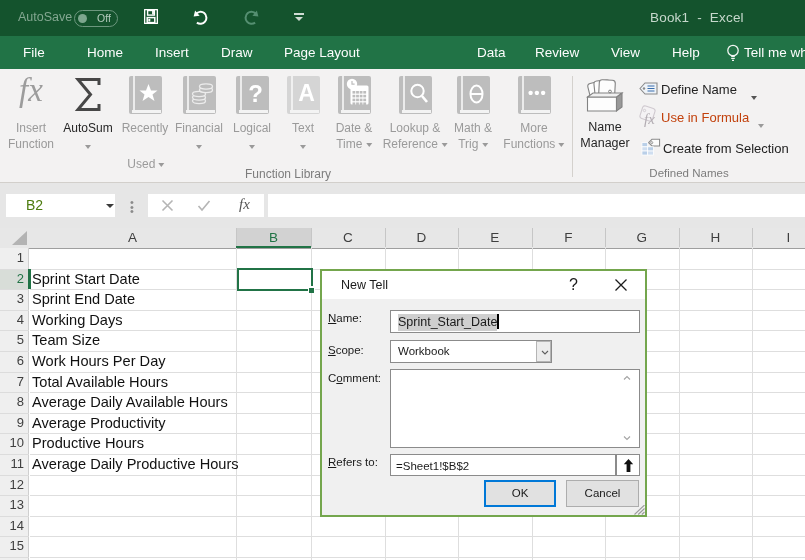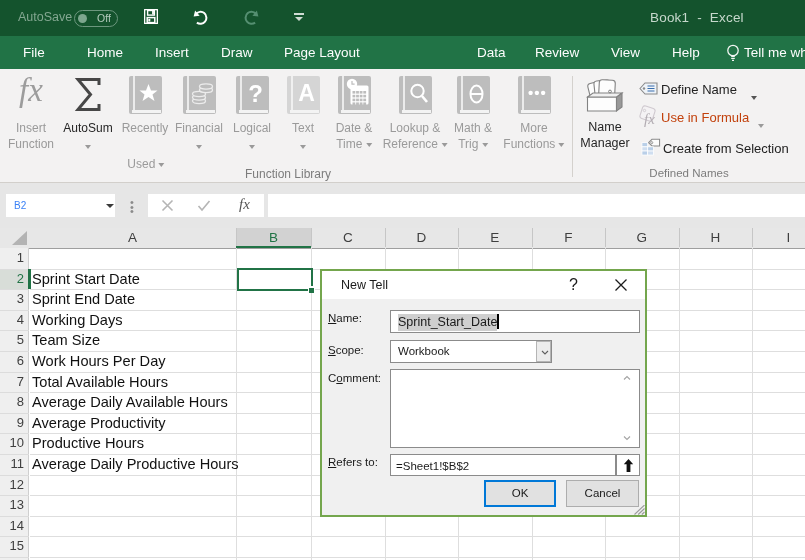--- a/index.html
+++ b/index.html
@@ -213,21 +213,21 @@
         <rect x="1" y="16.3" width="6" height="4.2" fill="#b9cfe8"></rect>
         <rect x="7" y="16.3" width="6" height="4.2" fill="#cfdef0"></rect>
       </g>
     </svg>
     <div style="position:absolute;left:663px;top:71.5px;font-size:13px;color:#222;">Create from Selection</div>
     <div class="biglabel" style="left:288px;top:98px;transform:translateX(-50%);color:#7c7c7c;font-size:12px;">Function Library</div>
     <div class="biglabel" style="left:689px;top:98px;transform:translateX(-50%);color:#7c7c7c;font-size:11.5px;">Defined Names</div>
   </div>
   <div class="abs" id="fbar">
     <div class="wbox" style="left:6px;top:11px;width:109px;height:23px;">
-      <div style="position:absolute;left:8px;top:0;line-height:23px;font-size:10px;color:#3b82f6;">B2</div>
+      <div style="position:absolute;left:20px;top:0;line-height:23px;font-size:14px;color:#4d7c0f;">B2</div>
       <div style="position:absolute;left:100px;top:9.5px;width:0;height:0;border-left:4px solid transparent;border-right:4px solid transparent;border-top:4.5px solid #3a3a3a;"></div>
     </div>
     <div style="position:absolute;left:130px;top:17px;width:3px;height:13px;color:#8a8a8a;font-size:11px;line-height:4.5px;letter-spacing:0;">•<br>•<br>•</div>
     <div class="wbox" style="left:148px;top:11px;width:116px;height:23px;">
       <svg style="position:absolute;left:13px;top:5px;" width="13" height="13" viewBox="0 0 13 13">
           <path d="M1.5 1.5 L11.5 11.5 M11.5 1.5 L1.5 11.5" stroke="#b5b5b5" stroke-width="1.6"></path>
         </svg>
       <svg style="position:absolute;left:49px;top:5px;" width="14" height="13" viewBox="0 0 14 13">
           <path d="M1.5 7 L5 11 L12.5 2" stroke="#b5b5b5" stroke-width="1.6" fill="none"></path>
         </svg>

